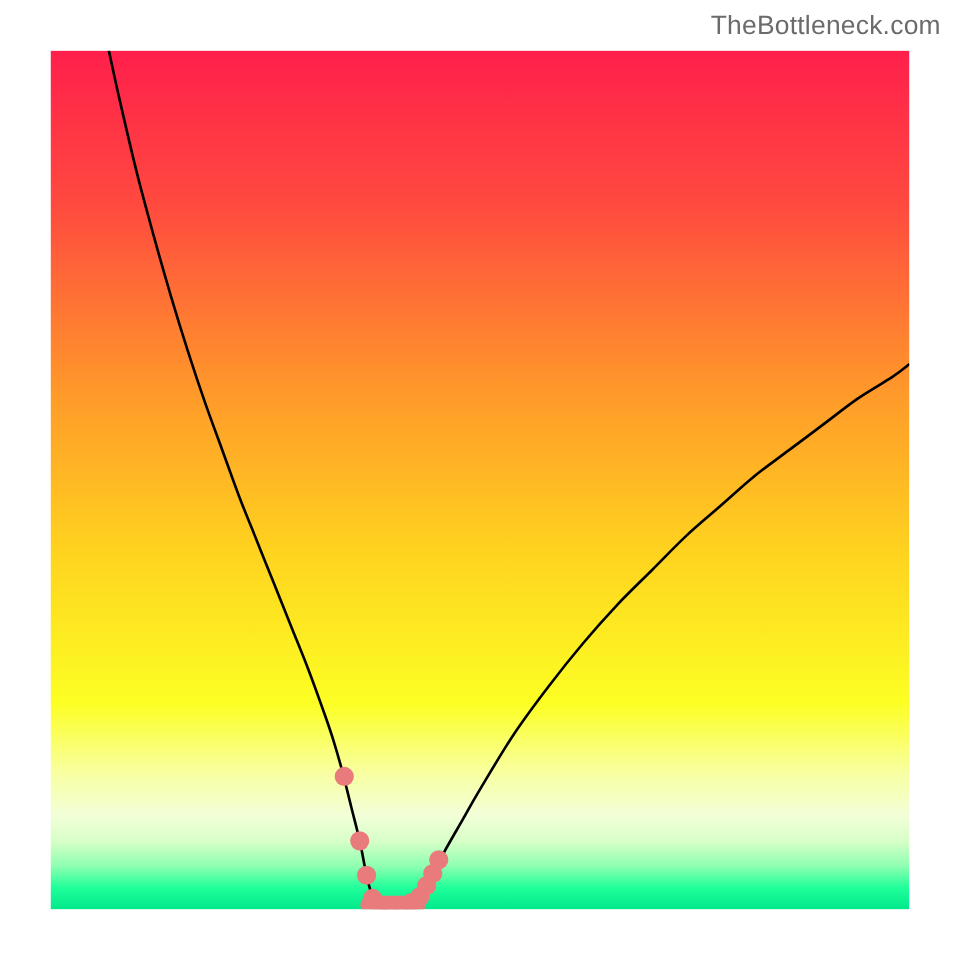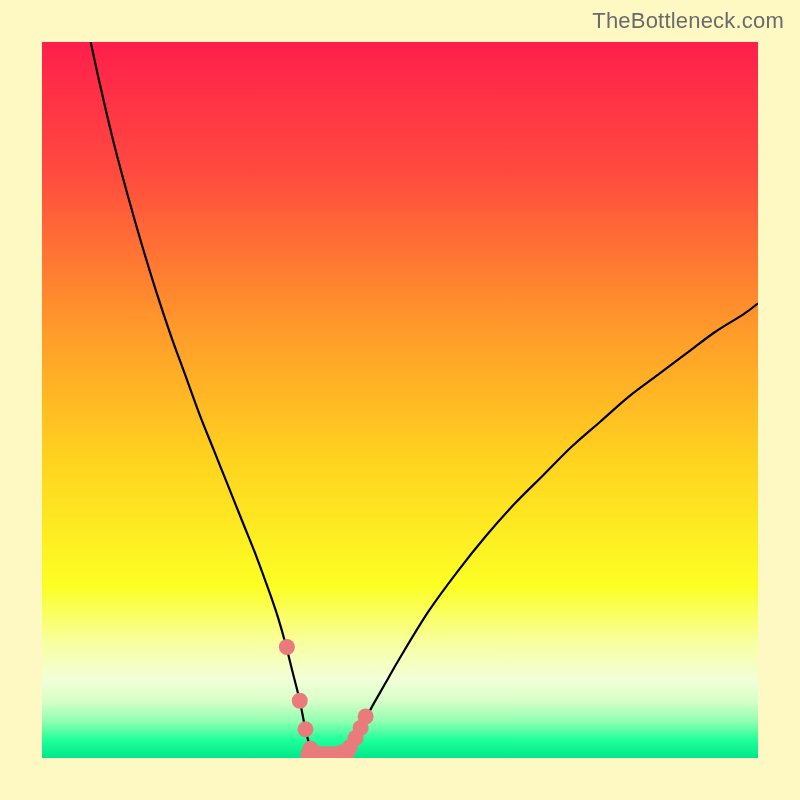--- a/index.html
+++ b/index.html
@@ -8,21 +8,21 @@
     background: #000;
     width: 800px;
     height: 800px;
     overflow: hidden;
     font-family: Arial, Helvetica, sans-serif;
   }
   .frame {
     position: relative;
     width: 800px;
     height: 800px;
-    background: #fef9c3;
+    background: #ffffff;
   }
   .plot-area {
     position: absolute;
     left: 42px;
     top: 42px;
     width: 716px;
     height: 716px;
     overflow: hidden;
   }
   .watermark {

